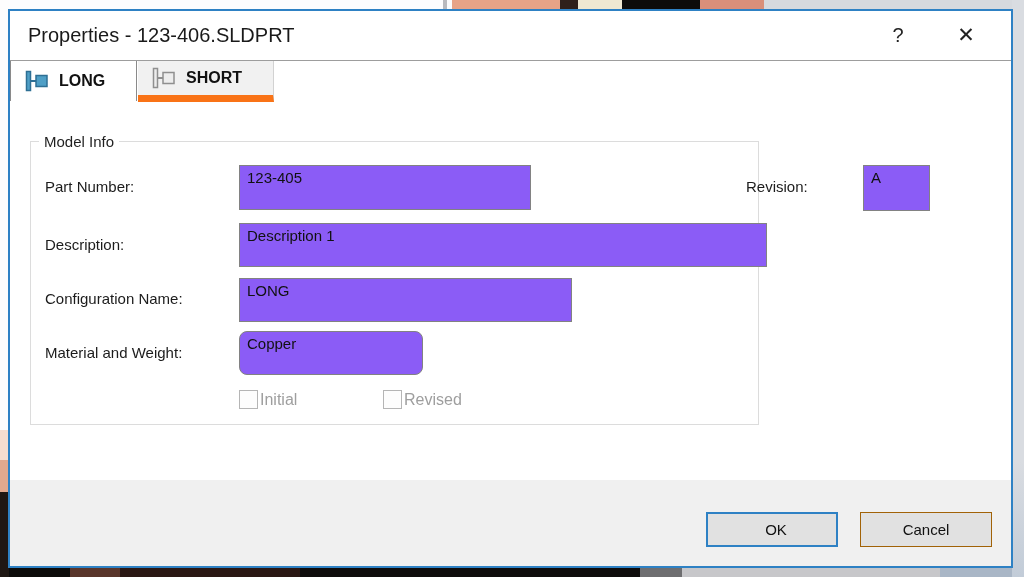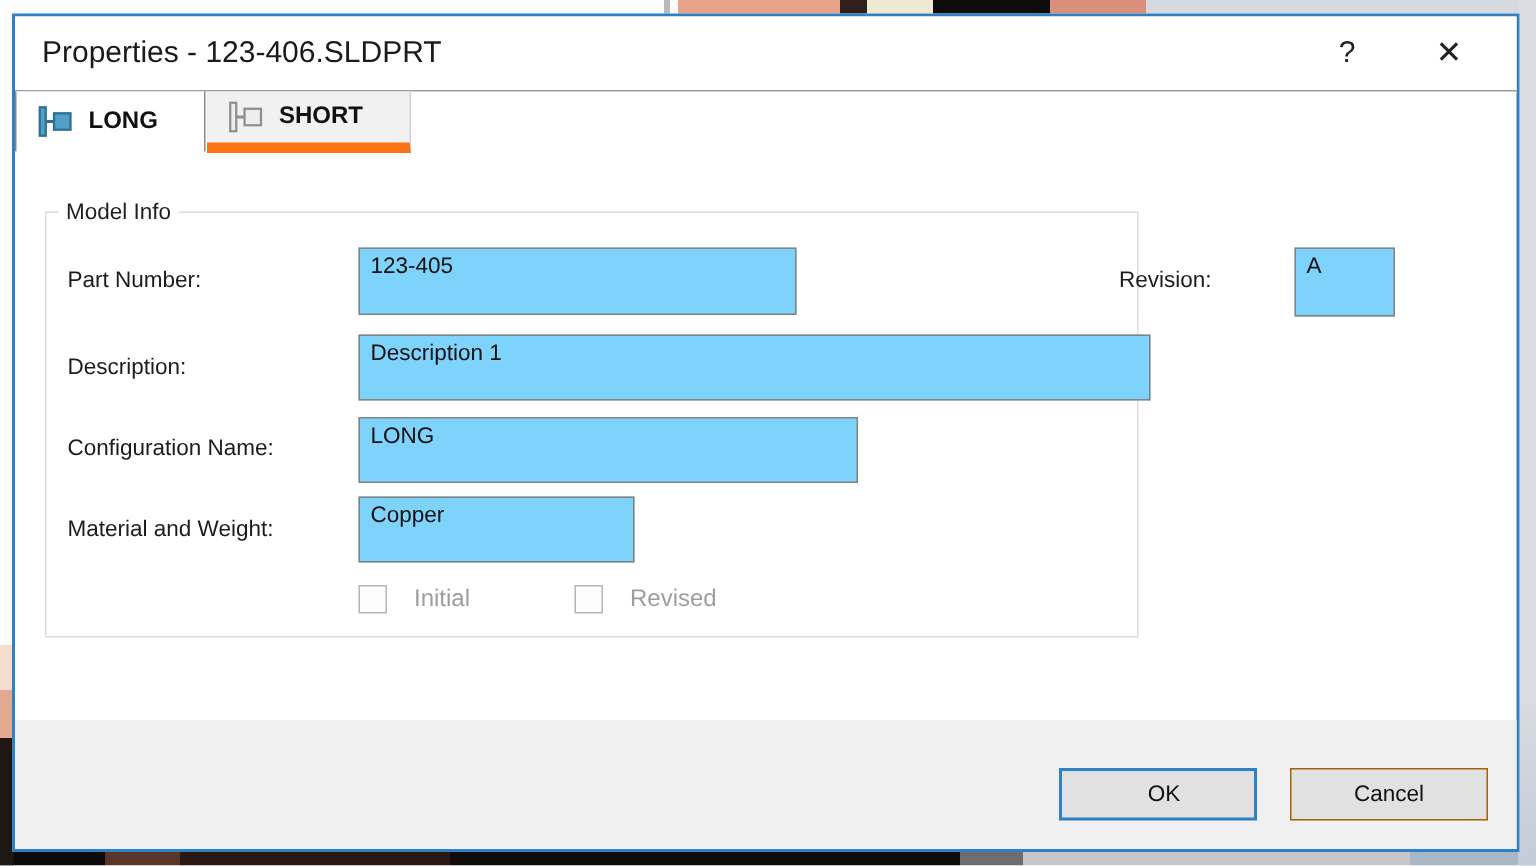--- a/index.html
+++ b/index.html
@@ -84,33 +84,33 @@
   }
   .groupbox legend {
     margin-left: 8px; padding: 0 5px;
     font-size: 15px; color: #1f1f1f;
   }
   .field-label {
     position: absolute; font-size: 15px; color: #1c1c1c; white-space: nowrap;
   }
   .field-input {
     position: absolute;
-    border: 1px solid #828282; background: #7dd3fc;
+    border: 1px solid #828282; background: #8b5cf6;
     font-family: "Liberation Sans", sans-serif;
     font-size: 15px; color: #111;
     padding: 3px 7px; resize: none; overflow: hidden; outline: none;
     line-height: 1.25;
   }
   .checkbox-row { position: absolute; display: flex; align-items: center; }
   .checkbox-box {
     width: 19px; height: 19px; border: 1px solid #b5b5b5; background: #fdfdfd;
     display: inline-block;
   }
   .checkbox-label {
-    margin-left: 18px; font-size: 16px; color: #9e9e9e;
+    margin-left: 2px; font-size: 16px; color: #9e9e9e;
   }
 
   
   .dialog-footer {
     position: absolute; left: 0; right: 0; bottom: 0; height: 86px;
     background: #f0f0f0;
   }
   .btn {
     position: absolute; top: 32px; width: 132px; height: 35px;
     background: #e1e1e1;
@@ -166,21 +166,21 @@
     <span class="field-label" style="left:715px; top:28px;">Revision:</span>
     <textarea class="field-input" style="left: 832px; top: 15px; width: 67px; height: 46px;" spellcheck="false">A</textarea>
 
     <span class="field-label" style="left:14px; top:86px;">Description:</span>
     <textarea class="field-input" style="left: 208px; top: 73px; width: 528px; height: 44px;" spellcheck="false">Description 1</textarea>
 
     <span class="field-label" style="left:14px; top:140px;">Configuration Name:</span>
     <textarea class="field-input" style="left: 208px; top: 128px; width: 333px; height: 44px;" spellcheck="false">LONG</textarea>
 
     <span class="field-label" style="left:14px; top:194px;">Material and Weight:</span>
-    <textarea class="field-input" style="left: 208px; top: 181px; width: 184px; height: 44px;" spellcheck="false">Copper</textarea>
+    <textarea class="field-input" style="left: 208px; top: 181px; width: 184px; height: 44px; border-radius: 8px;" spellcheck="false">Copper</textarea>
 
     <div class="checkbox-row" style="left:208px; top:240px;">
       <span class="checkbox-box"></span>
       <span class="checkbox-label">Initial</span>
     </div>
     <div class="checkbox-row" style="left:352px; top:240px;">
       <span class="checkbox-box"></span>
       <span class="checkbox-label">Revised</span>
     </div>
   </fieldset>

